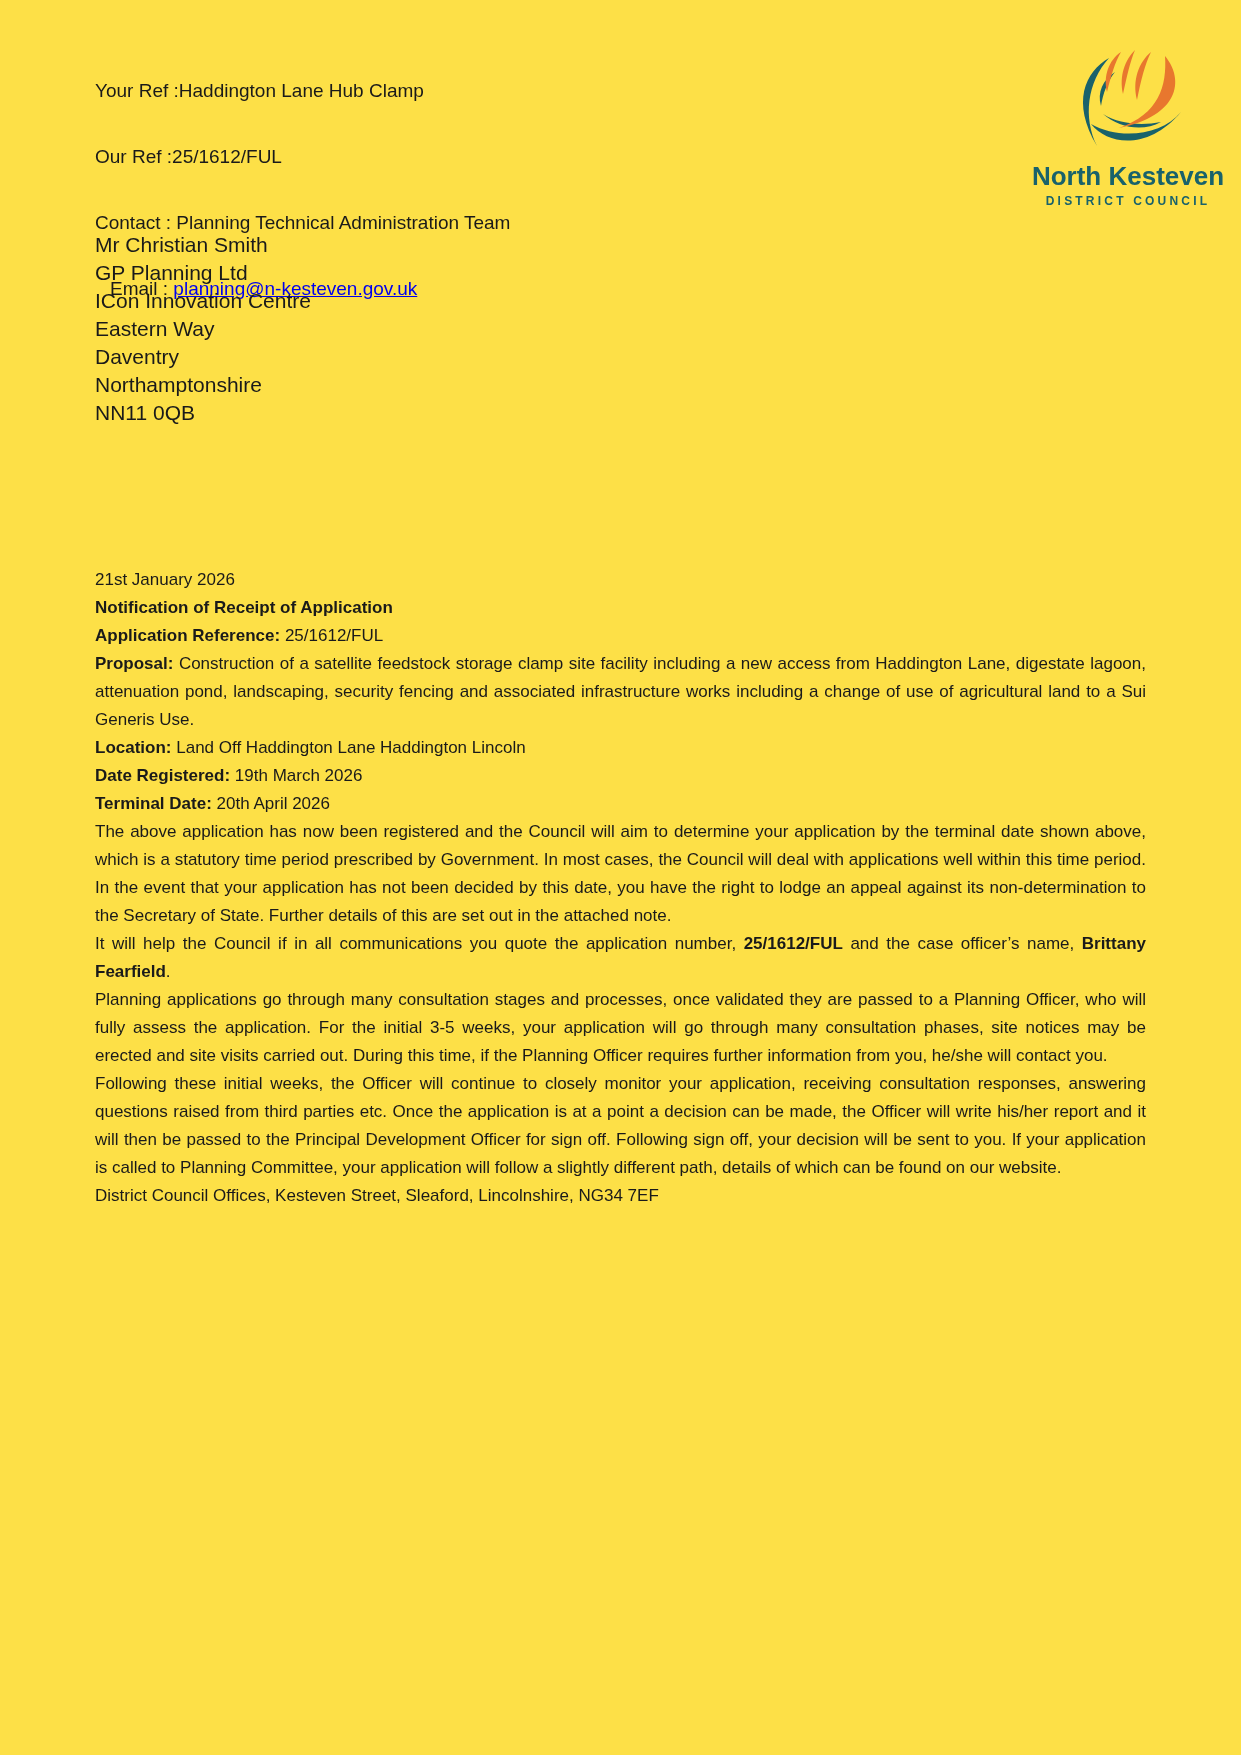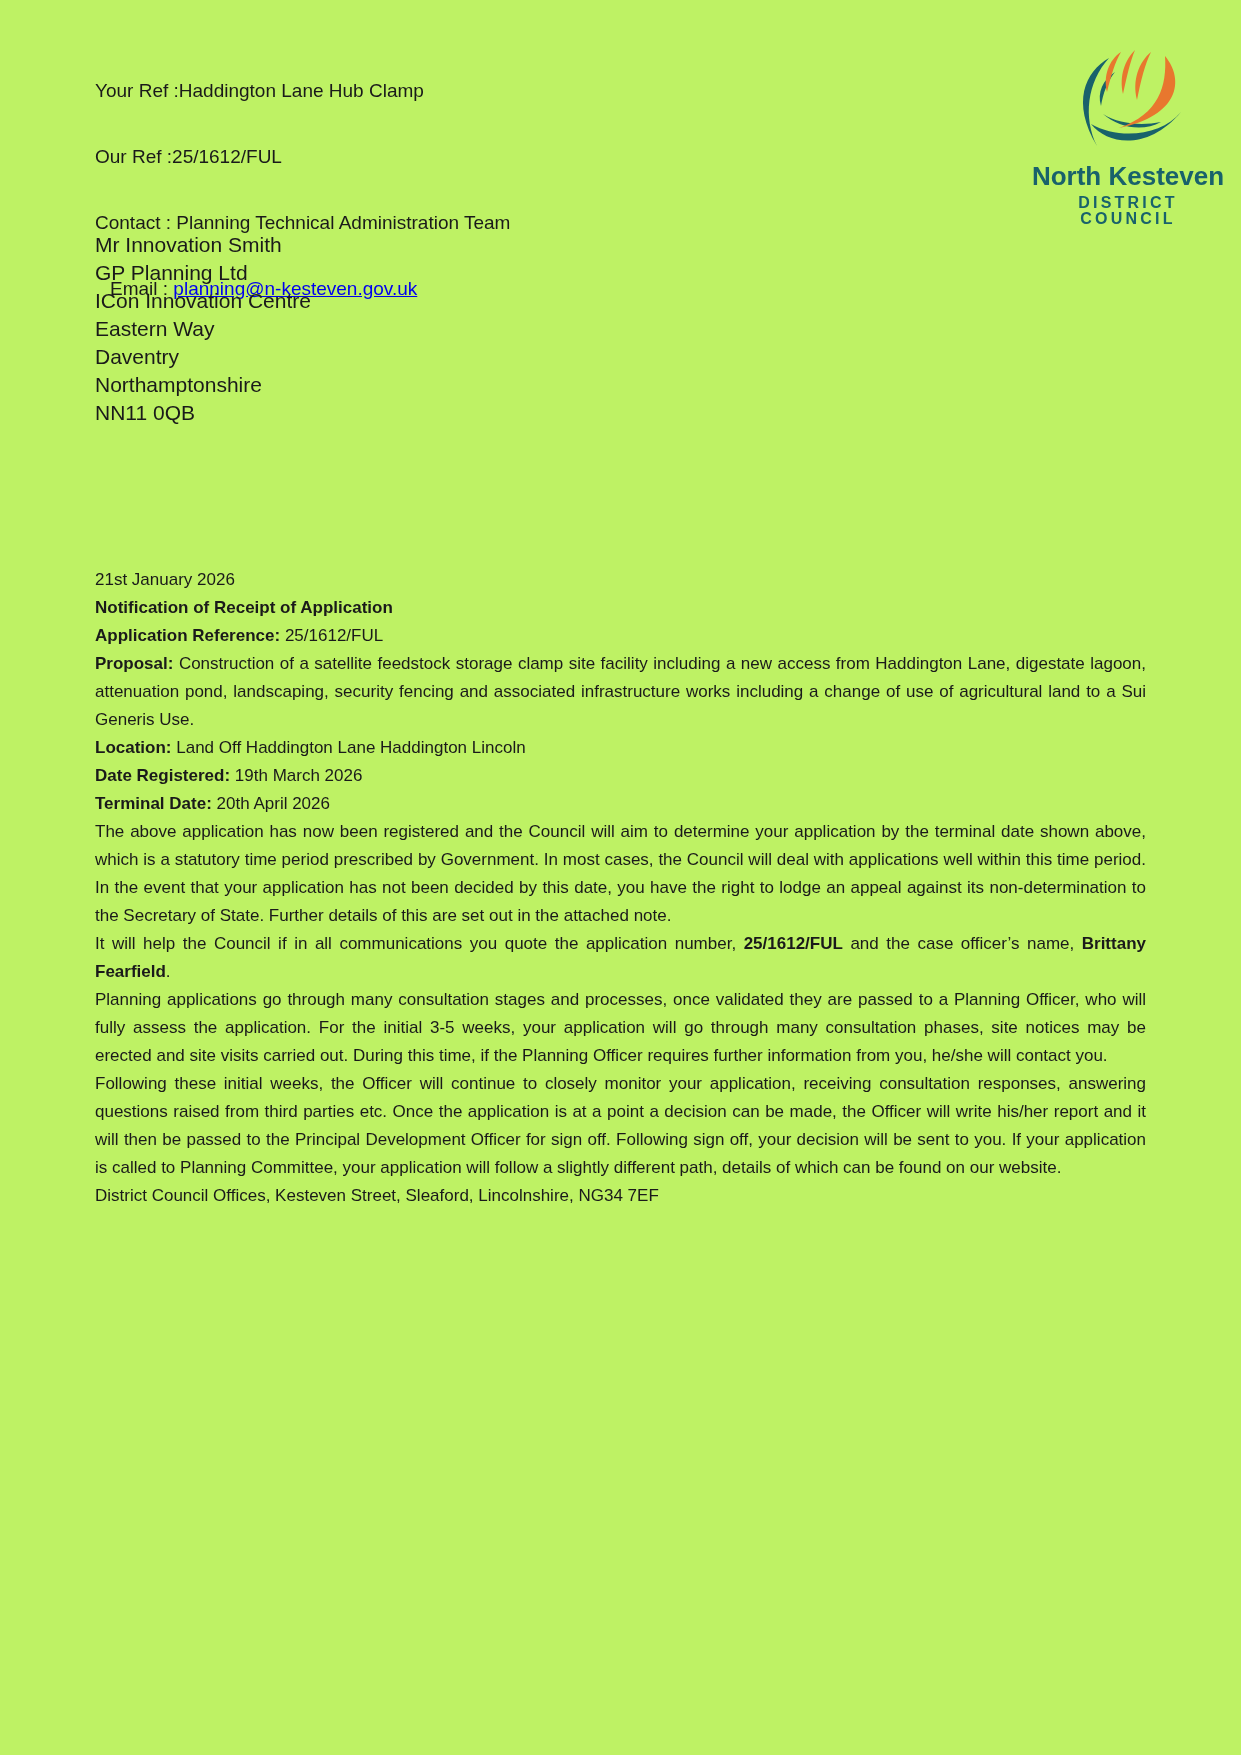--- a/index.html
+++ b/index.html
@@ -1,30 +1,30 @@
 <!DOCTYPE html>
 <html style="--teal: #19626B; --link: #0000EE;"><head>
 <meta charset="utf-8">
 <style>
   html, body { margin:0; padding:0; background:#ffffff; }
   .page {
-    position:relative; width:1241px; height:1755px; background:#bef264;
+    position:relative; width:1241px; height:1755px; background:#fde047;
     font-family:"Liberation Sans","DejaVu Sans",sans-serif; color:#1a1a1a; overflow:hidden;
   }
   a.link { color:var(--link,#0000EE); text-decoration:underline; cursor:pointer; }
 
   
   .refs { position:absolute; left:95px; top:36px; font-size:19px; line-height:22px; white-space:pre-wrap; }
   .refs .email-line { padding-left:15px; }
 
   
   .logo { position:absolute; left:1005px; top:50px; width:200px; text-align:center;margin-left:23px; }
   .swirl { display:block; margin:0 auto; width:118px; height:100px; }
   .logo-name { margin-top:13px; font-weight:bold; font-size:26px; line-height:1; color:var(--teal,#19626B); }
-  .logo-sub { margin-top:6px; font-size:16px; line-height:1; letter-spacing:3.2px; font-weight:bold; color:var(--teal,#19626B); }
+  .logo-sub { margin-top:6px; font-size:12px; line-height:1; letter-spacing:3.2px; font-weight:bold; color:var(--teal,#19626B); }
 
   
   .recipient { position:absolute; left:95px; top:231px; font-size:21px; line-height:28px; }
 
   
   .body { position:absolute; left:95px; top:566px; width:1051px; font-size:17px; line-height:28px; }
   .body p, .body div { margin:0; }
   .salutation { margin-top:24px; }
   .subject { margin-top:25px; font-weight:bold; }
   .appblock { margin-top:25px; }
@@ -56,21 +56,21 @@
       <path d="M52,2 C40,10 34,26 38,42 C42,26 46,12 52,2 Z" fill="#E8772E"></path>
       <path d="M66,0 C56,10 50,26 54,44 C58,26 61,12 66,0 Z" fill="#E8772E"></path>
       <path d="M82,2 C70,12 63,30 68,50 C72,30 76,14 82,2 Z" fill="#E8772E"></path>
       <path d="M96,6 C116,30 110,66 50,78 C90,64 98,36 96,6 Z" fill="#E8772E"></path>
     </svg>
     <div class="logo-name">North Kesteven</div>
     <div class="logo-sub">DISTRICT COUNCIL</div>
   </div>
 
   <div class="recipient">
-    <div>Mr Innovation Smith</div>
+    <div>Mr Christian Smith</div>
     <div>GP Planning Ltd</div>
     <div>ICon Innovation Centre</div>
     <div>Eastern Way</div>
     <div>Daventry</div>
     <div>Northamptonshire</div>
     <div>NN11 0QB</div>
   </div>
 
   <div class="body">
     <div>21st January 2026</div>

